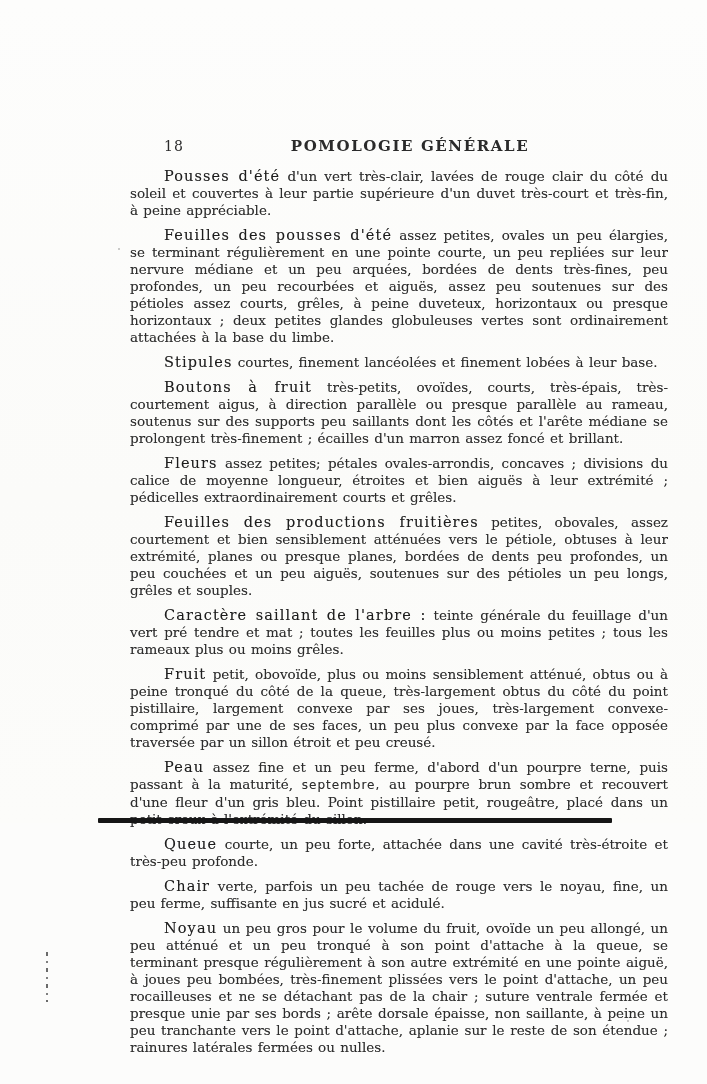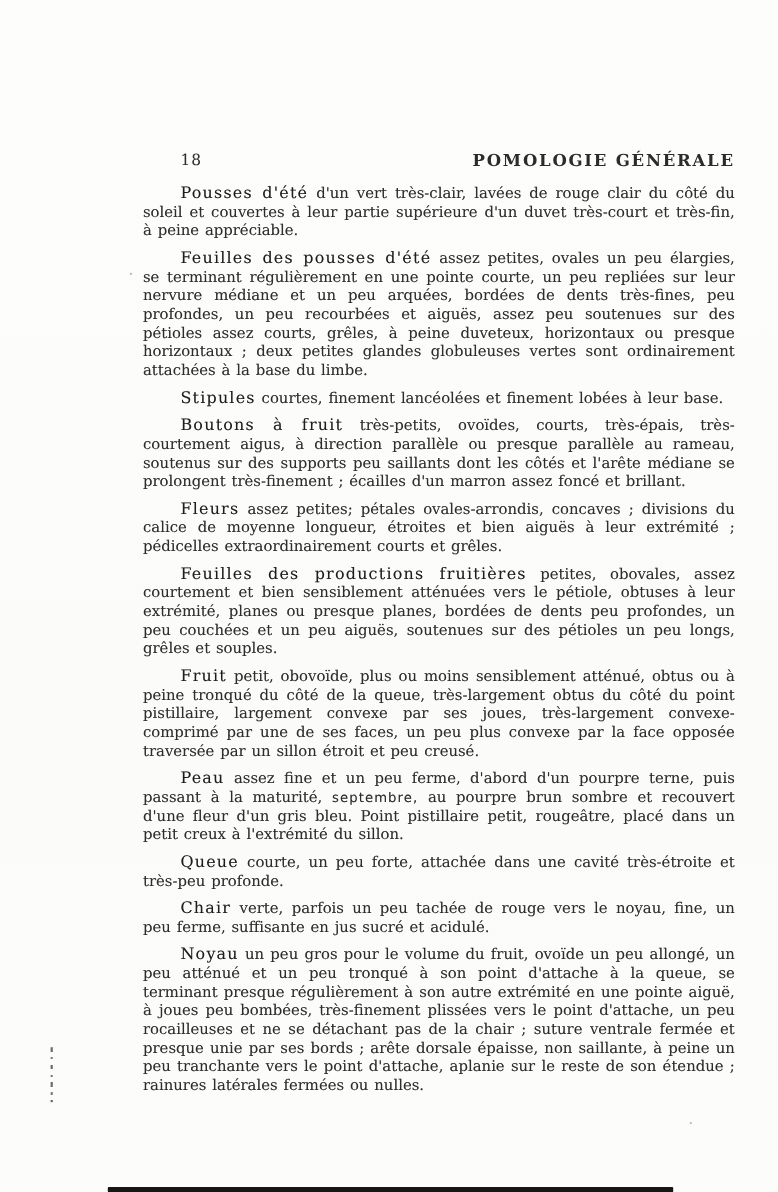--- a/index.html
+++ b/index.html
@@ -12,40 +12,40 @@
     position: relative;
     background: #fcfcfb;
     font-family: "DejaVu Serif", "Liberation Serif", serif;
     color: #2b2b2b;
     overflow: hidden;
   }
   .page {
     position: absolute;
     top: 0; left: 0;
     width: 707px;
-    height: 1084px;
+    height: 823px;
     background: linear-gradient(180deg, #fdfdfc 0%, #fbfbf9 60%, #fcfcfa 100%);
   }
   .page-header {
     position: absolute;
     top: 137px;
     left: 130px;
     width: 538px;
     height: 20px;
   }
   .page-number {
     position: absolute;
     left: 34px;
     top: 1px;
     font-size: 14px;
     letter-spacing: 1px;
   }
   .running-title {
     display: block;
-    text-align: right;
+    text-align: center;
     font-size: 15px;
     font-weight: bold;
     letter-spacing: 1.6px;
     padding-left: 22px;
     white-space: nowrap;
   }
   .text-block {
     position: absolute;
     top: 168px;
     left: 130px;
@@ -122,20 +122,21 @@
     <p class="para"><span class="lead">Feuilles des pousses d'été</span> <span>assez petites, ovales un peu élargies, se terminant régulièrement en une pointe courte, un peu repliées sur leur nervure médiane et un peu arquées, bordées de dents très-fines, peu profondes, un peu recourbées et aiguës, assez peu soutenues sur des pétioles assez courts, grêles, à peine duveteux, horizontaux ou presque horizontaux ; deux petites glandes globuleuses vertes sont ordinairement attachées à la base du limbe.</span></p>
 
     <p class="para"><span class="lead">Stipules</span> <span>courtes, finement lancéolées et finement lobées à leur base.</span></p>
 
     <p class="para"><span class="lead">Boutons à fruit</span> <span>très-petits, ovoïdes, courts, très-épais, très-courtement aigus, à direction parallèle ou presque parallèle au rameau, soutenus sur des supports peu saillants dont les côtés et l'arête médiane se prolongent très-finement ; écailles d'un marron assez foncé et brillant.</span></p>
 
     <p class="para"><span class="lead">Fleurs</span> <span>assez petites; pétales ovales-arrondis, concaves ; divisions du calice de moyenne longueur, étroites et bien aiguës à leur extrémité ; pédicelles extraordinairement courts et grêles.</span></p>
 
     <p class="para"><span class="lead">Feuilles des productions fruitières</span> <span>petites, obovales, assez courtement et bien sensiblement atténuées vers le pétiole, obtuses à leur extrémité, planes ou presque planes, bordées de dents peu profondes, un peu couchées et un peu aiguës, soutenues sur des pétioles un peu longs, grêles et souples.</span></p>
 
+    <p class="para"><span class="lead">Caractère saillant de l'arbre :</span> <span>teinte générale du feuillage d'un vert pré tendre et mat ; toutes les feuilles plus ou moins petites ; tous les rameaux plus ou moins grêles.</span></p>
 
     <p class="para"><span class="lead">Fruit</span> <span>petit, obovoïde, plus ou moins sensiblement atténué, obtus ou à peine tronqué du côté de la queue, très-largement obtus du côté du point pistillaire, largement convexe par ses joues, très-largement convexe-comprimé par une de ses faces, un peu plus convexe par la face opposée traversée par un sillon étroit et peu creusé.</span></p>
 
     <p class="para"><span class="lead">Peau</span> <span>assez fine et un peu ferme, d'abord d'un pourpre terne, puis passant à la maturité,</span> <span class="month">septembre,</span> <span>au pourpre brun sombre et recouvert d'une fleur d'un gris bleu. Point pistillaire petit, rougeâtre, placé dans un petit creux à l'extrémité du sillon.</span></p>
 
     <p class="para"><span class="lead">Queue</span> <span>courte, un peu forte, attachée dans une cavité très-étroite et très-peu profonde.</span></p>
 
     <p class="para"><span class="lead">Chair</span> <span>verte, parfois un peu tachée de rouge vers le noyau, fine, un peu ferme, suffisante en jus sucré et acidulé.</span></p>
 
     <p class="para"><span class="lead">Noyau</span> <span>un peu gros pour le volume du fruit, ovoïde un peu allongé, un peu atténué et un peu tronqué à son point d'attache à la queue, se terminant presque régulièrement à son autre extrémité en une pointe aiguë, à joues peu bombées, très-finement plissées vers le point d'attache, un peu rocailleuses et ne se détachant pas de la chair ; suture ventrale fermée et presque unie par ses bords ; arête dorsale épaisse, non saillante, à peine un peu tranchante vers le point d'attache, aplanie sur le reste de son étendue ; rainures latérales fermées ou nulles.</span></p>

